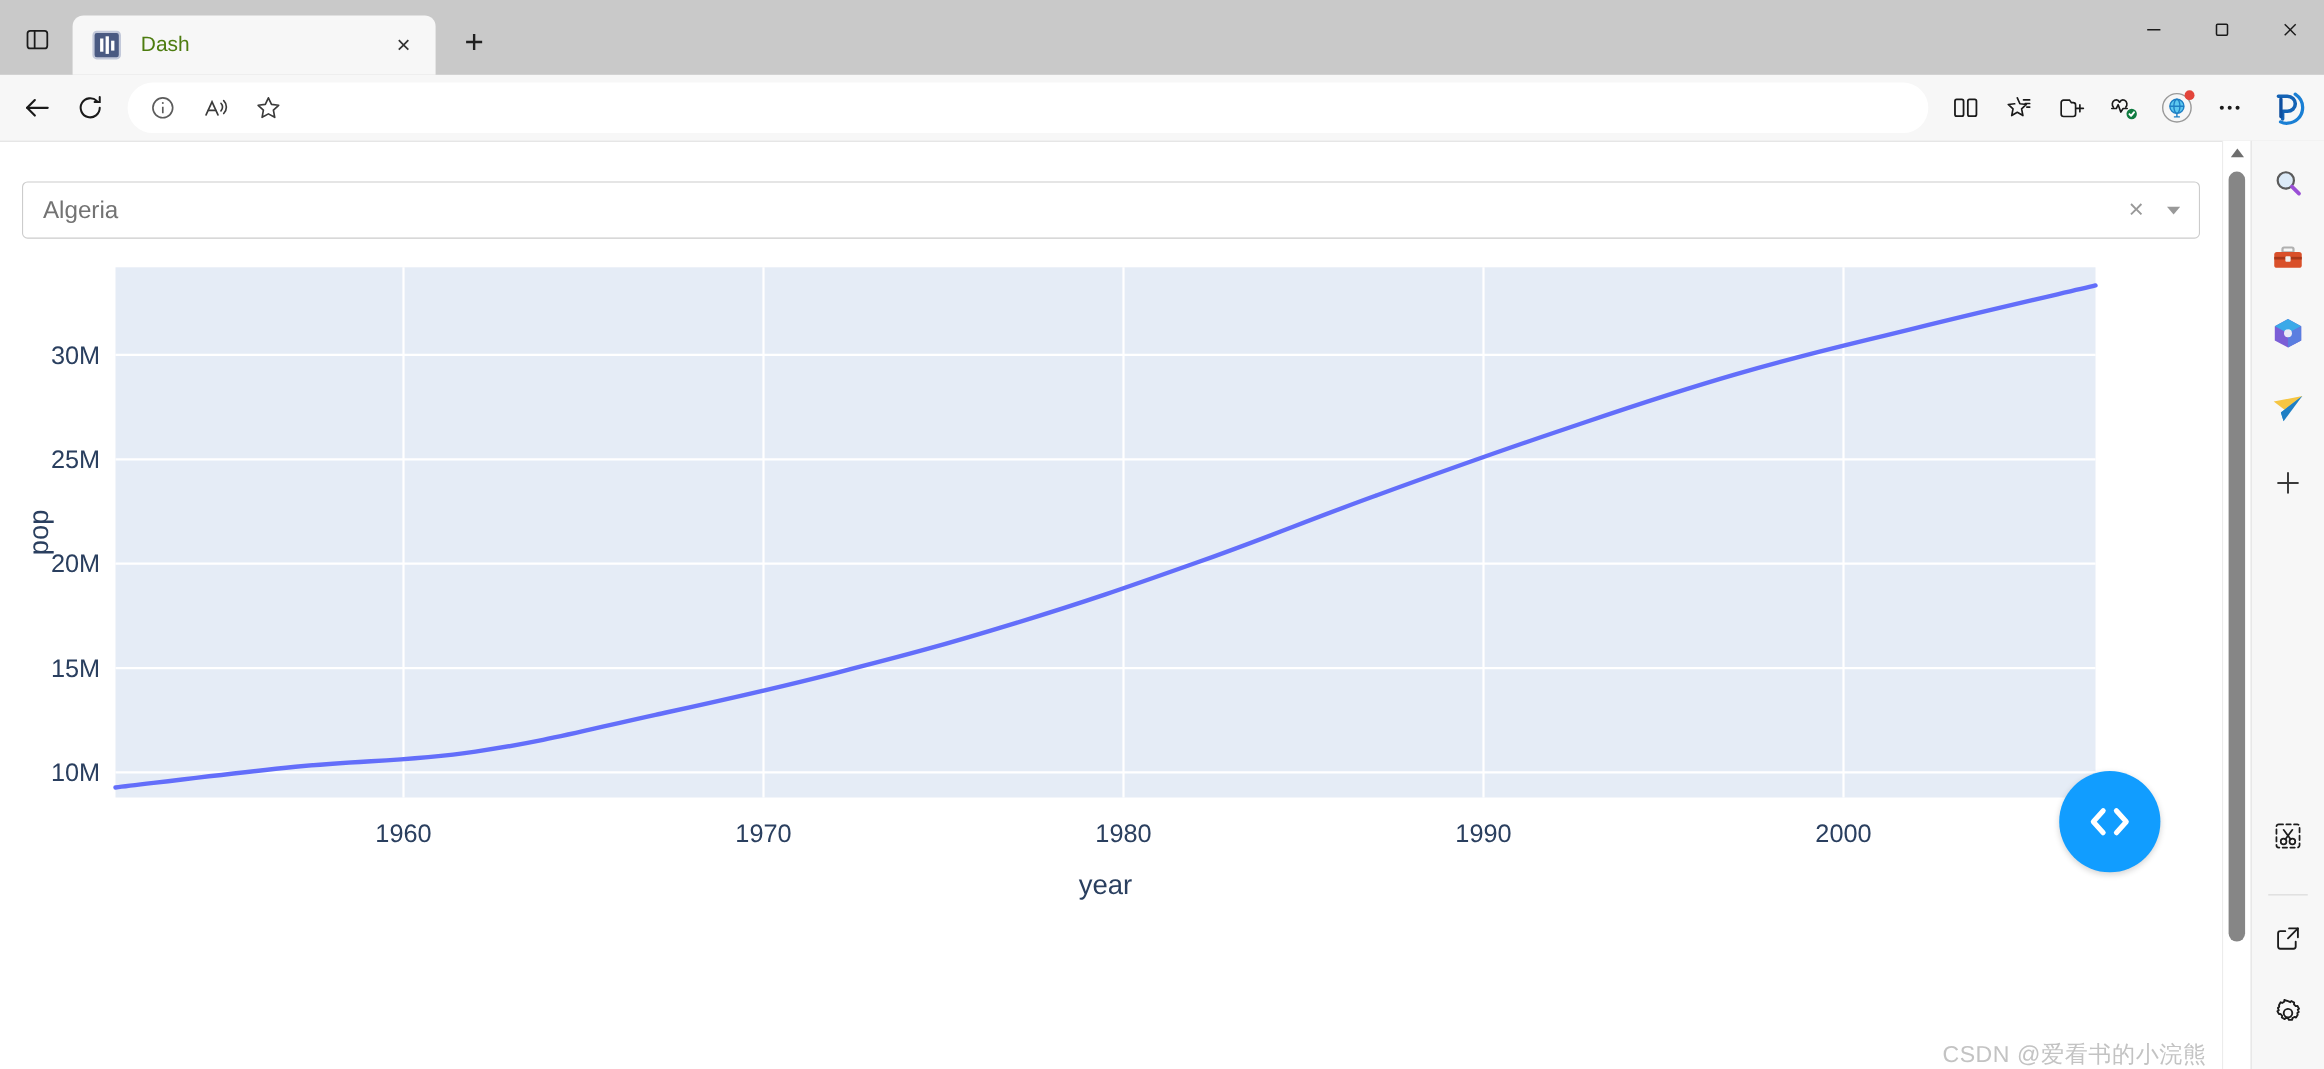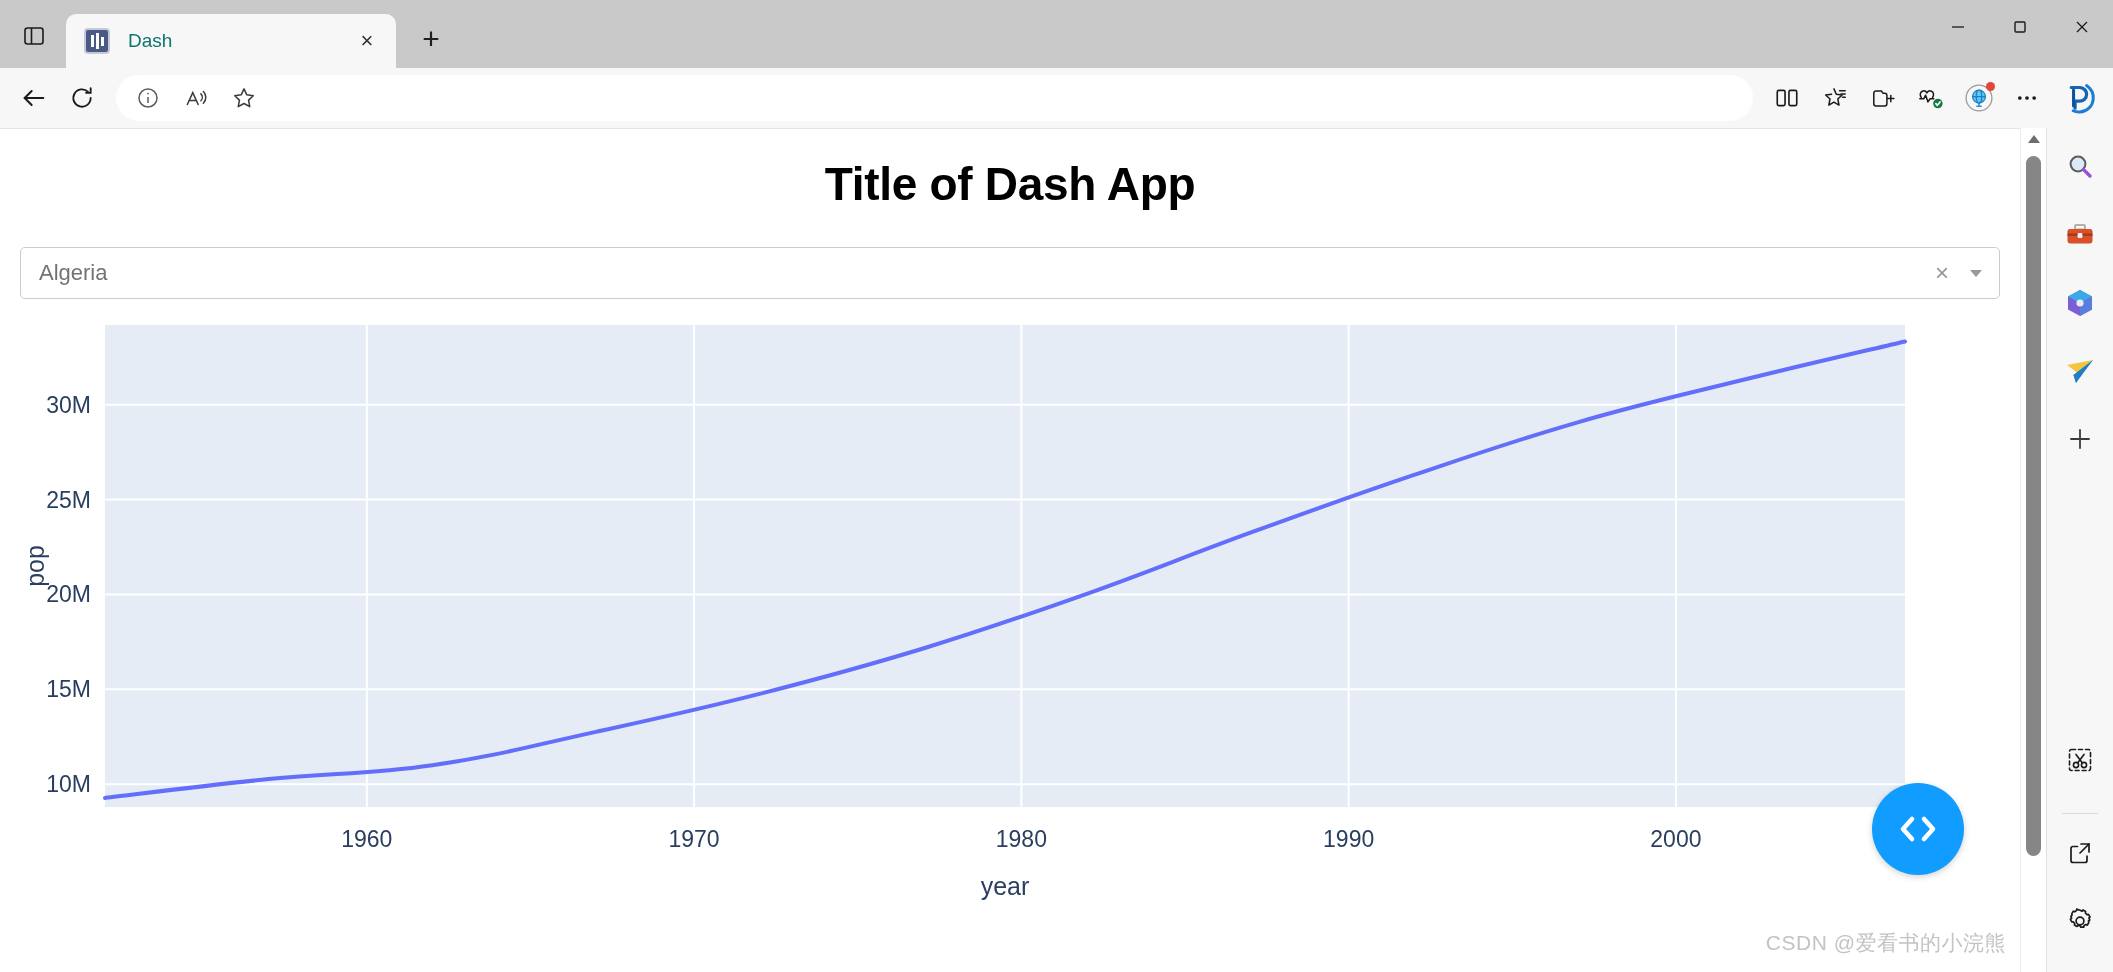--- a/index.html
+++ b/index.html
@@ -36,21 +36,21 @@
     justify-content: center; gap: 2px; flex: 0 0 auto;
     border: 2px solid #c3c9da;
   }
   .tab .favicon i {
     display: block; width: 3px; background: #ffffff;
   }
   .tab .favicon i:nth-child(1) { height: 12px; }
   .tab .favicon i:nth-child(2) { height: 16px; }
   .tab .favicon i:nth-child(3) { height: 9px; }
   .tab .tab-title {
-    flex: 1; margin-left: 18px; font-size: 19px; color: #0f766e;
+    flex: 1; margin-left: 18px; font-size: 19px; color: #4d7c0f;
     white-space: nowrap; overflow: hidden; text-overflow: ellipsis;
   }
   .tab .tab-close {
     width: 30px; height: 30px; display: flex; align-items: center;
     justify-content: center; border-radius: 5px; font-size: 22px;
     color: #333; cursor: pointer;
   }
 
   .newtab {
     width: 46px; height: 46px; margin: 0 0 6px 12px;
@@ -139,21 +139,21 @@
 
   .fab {
     position: absolute; right: 56px; bottom: 52px;
     width: 92px; height: 92px; border-radius: 50%;
     background: #119dff; display: flex; align-items: center;
     justify-content: center; cursor: pointer;
     box-shadow: 0 2px 6px rgba(0,0,0,.18);
   }
 
   .watermark {
-    position: absolute; right: 14px; bottom: 15px;
+    position: absolute; right: 14px; bottom: 0;
     font-size: 21px; color: #c3c3c3; letter-spacing: .5px;
     user-select: none; white-space: nowrap;
   }
 
   
   .scrollbar {
     width: 26px; height: 844px; background: #ffffff;
     border-left: 1px solid #ececec;
     display: flex; flex-direction: column; align-items: center;
     position: relative; flex: 0 0 auto;
@@ -334,21 +334,20 @@
         <path d="M16 11h8.5c4.3 0 7.6 3.2 7.6 7.2s-3.3 7.1-7.6 7.1H20v7.4" stroke="#1463b5" stroke-width="3.4" stroke-linecap="round" stroke-linejoin="round"></path>
         <path d="M18.4 13.6v16.8" stroke="#0f4fa0" stroke-width="3.2" stroke-linecap="round"></path>
       </svg>
     </div>
   </div>
 
   <div class="viewport">
 
     <div class="page">
 
-      <h1 class="page-title">Title of Dash App</h1>
 
       <div class="dropdown">
         <div class="dd-value">Algeria</div>
         <div class="dd-clear">×</div>
         <div class="dd-arrow">
           <svg width="18" height="18" viewBox="0 0 18 18">
               <polygon points="3,6 15,6 9,13" fill="#999999"></polygon>
             </svg>
         </div>
       </div>

